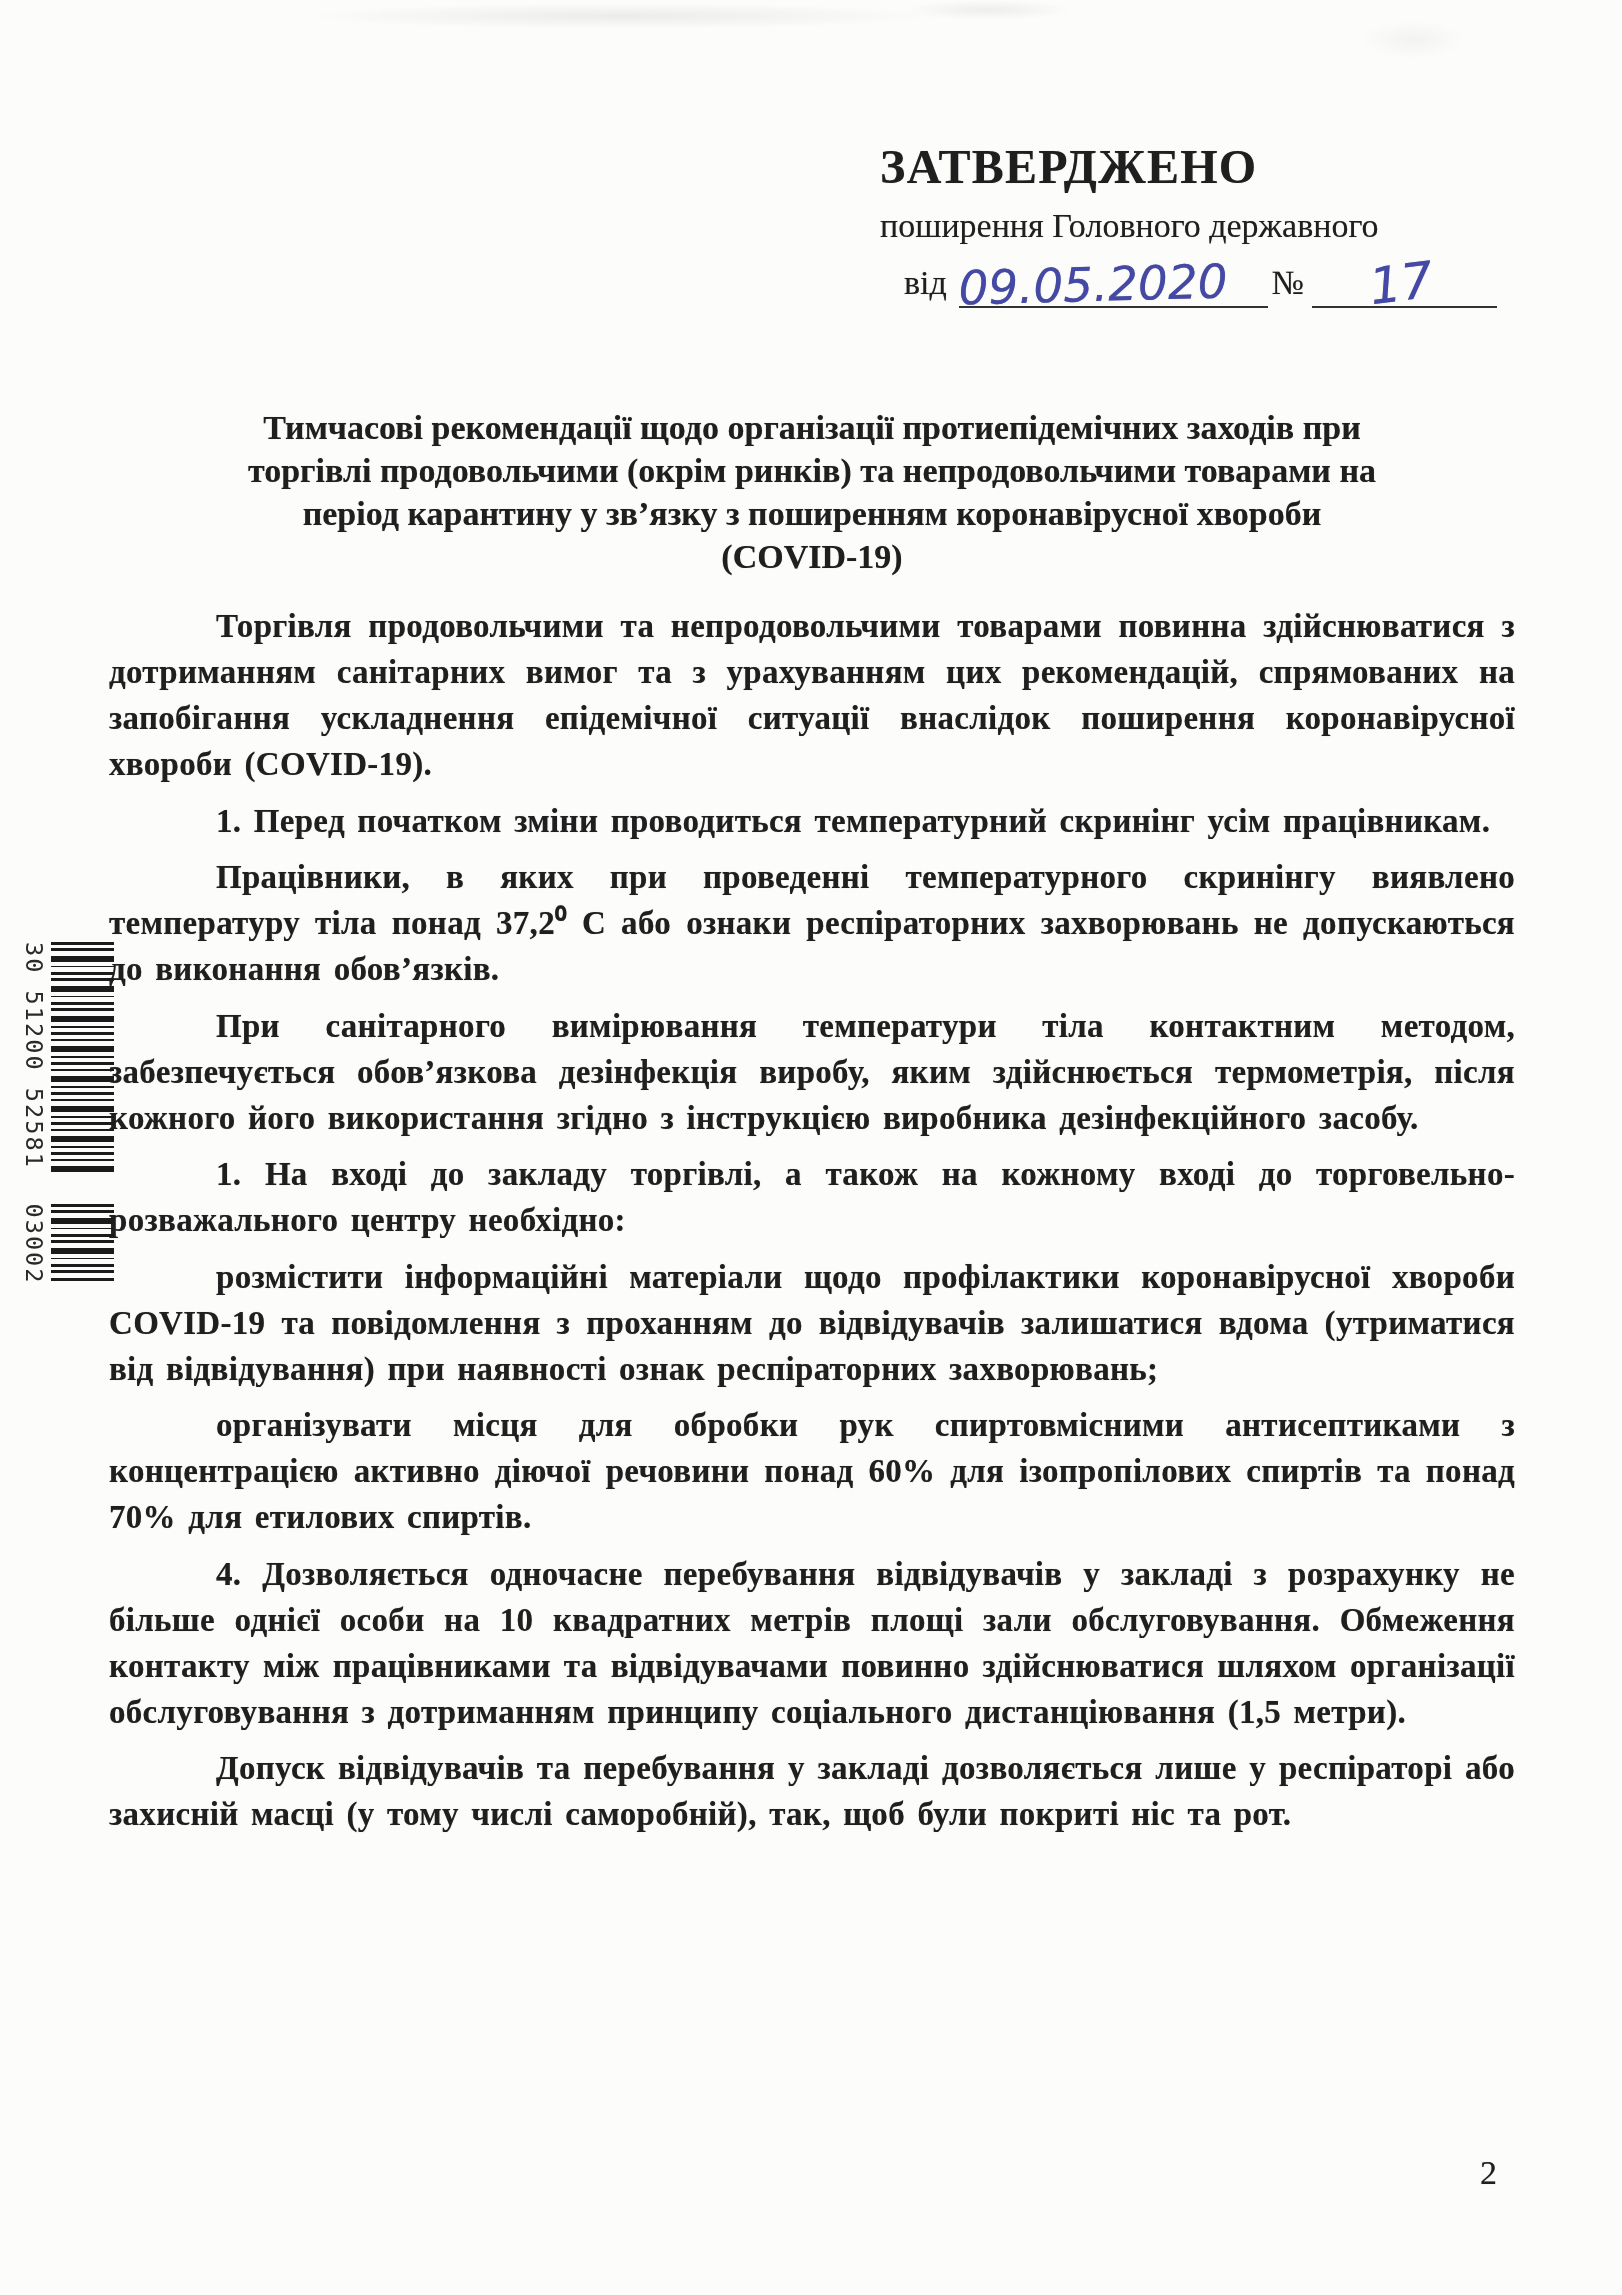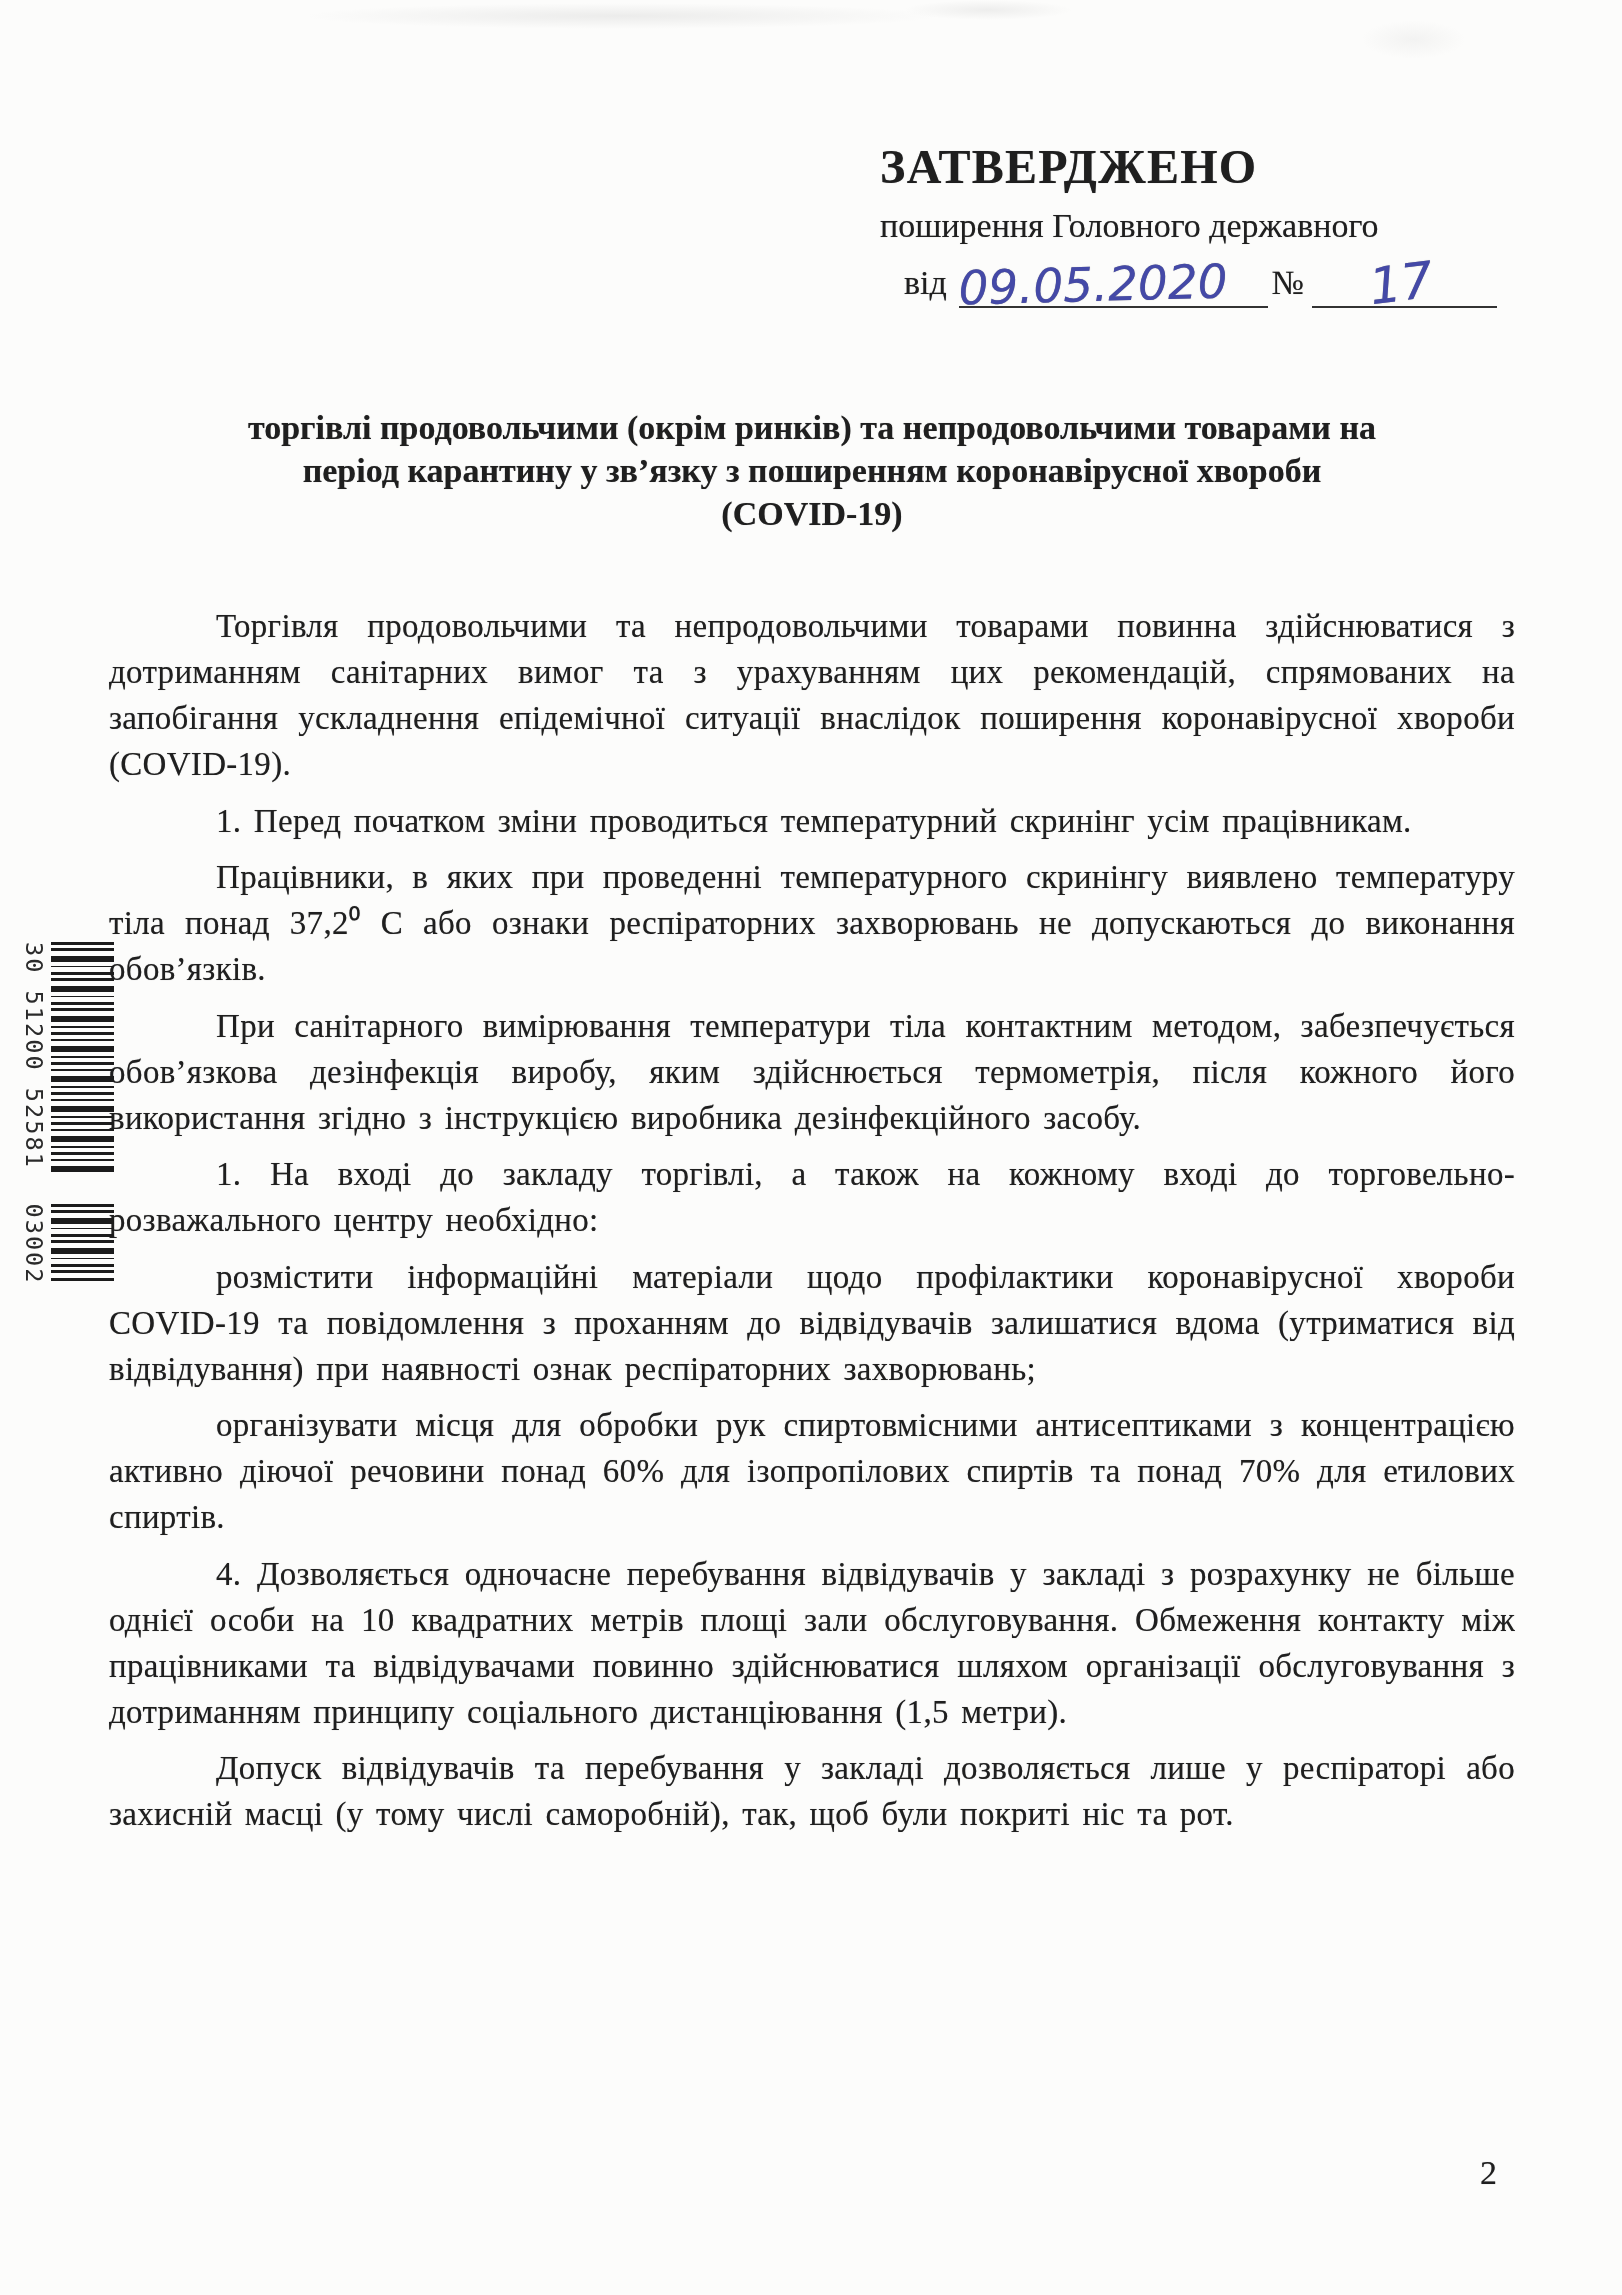--- a/index.html
+++ b/index.html
@@ -45,21 +45,21 @@
   .title {
     position:absolute; left:109px; top:406px; width:1406px;
     text-align:center; font-weight:bold; font-size:34px; line-height:43px;
   }
 
   
   .body-text {
     position:absolute; left:109px; top:603px; width:1406px;
     font-size:33px; line-height:46px; text-align:justify;
   }
-  .body-text p { margin:0 0 10.5px 0; text-indent:107px; word-spacing:3.9px; letter-spacing:0.3px; }
+  .body-text p { margin:0 0 10.5px 0; text-indent:107px; word-spacing:3.9px; letter-spacing:0.3px;font-weight:bold; }
 
   
   .page-number { position:absolute; left:1480px; top:2154px; font-size:34px; }
 
   
   .barcode {
     position:absolute; left:-101px; top:1063px; width:340px; height:98px;
     transform:rotate(90deg);
     display:flex; align-items:flex-end; column-gap:27.5px;
   }
@@ -97,20 +97,21 @@
           <span class="hw hw-date">09.05.2020</span>
         </span>
       <span class="number-sign">№</span>
       <span class="blank blank-num">
           <span class="hw hw-num">17</span>
         </span>
     </div>
   </div>
 
   <div class="title ink">
+    <div>Тимчасові рекомендації щодо організації протиепідемічних заходів при</div>
     <div>торгівлі продовольчими (окрім ринків) та непродовольчими товарами на</div>
     <div>період карантину у зв’язку з поширенням коронавірусної хвороби</div>
     <div>(COVID-19)</div>
   </div>
 
   <div class="body-text ink">
     <p>Торгівля продовольчими та непродовольчими товарами повинна здійснюватися з дотриманням санітарних вимог та з урахуванням цих рекомендацій, спрямованих на запобігання ускладнення епідемічної ситуації внаслідок поширення коронавірусної хвороби (COVID-19).</p>
     <p>1. Перед початком зміни проводиться температурний скринінг усім працівникам.</p>
     <p>Працівники, в яких при проведенні температурного скринінгу виявлено температуру тіла понад 37,2⁰ С або ознаки респіраторних захворювань не допускаються до виконання обов’язків.</p>
     <p>При санітарного вимірювання температури тіла контактним методом, забезпечується обов’язкова дезінфекція виробу, яким здійснюється термометрія, після кожного його використання згідно з інструкцією виробника дезінфекційного засобу.</p>

